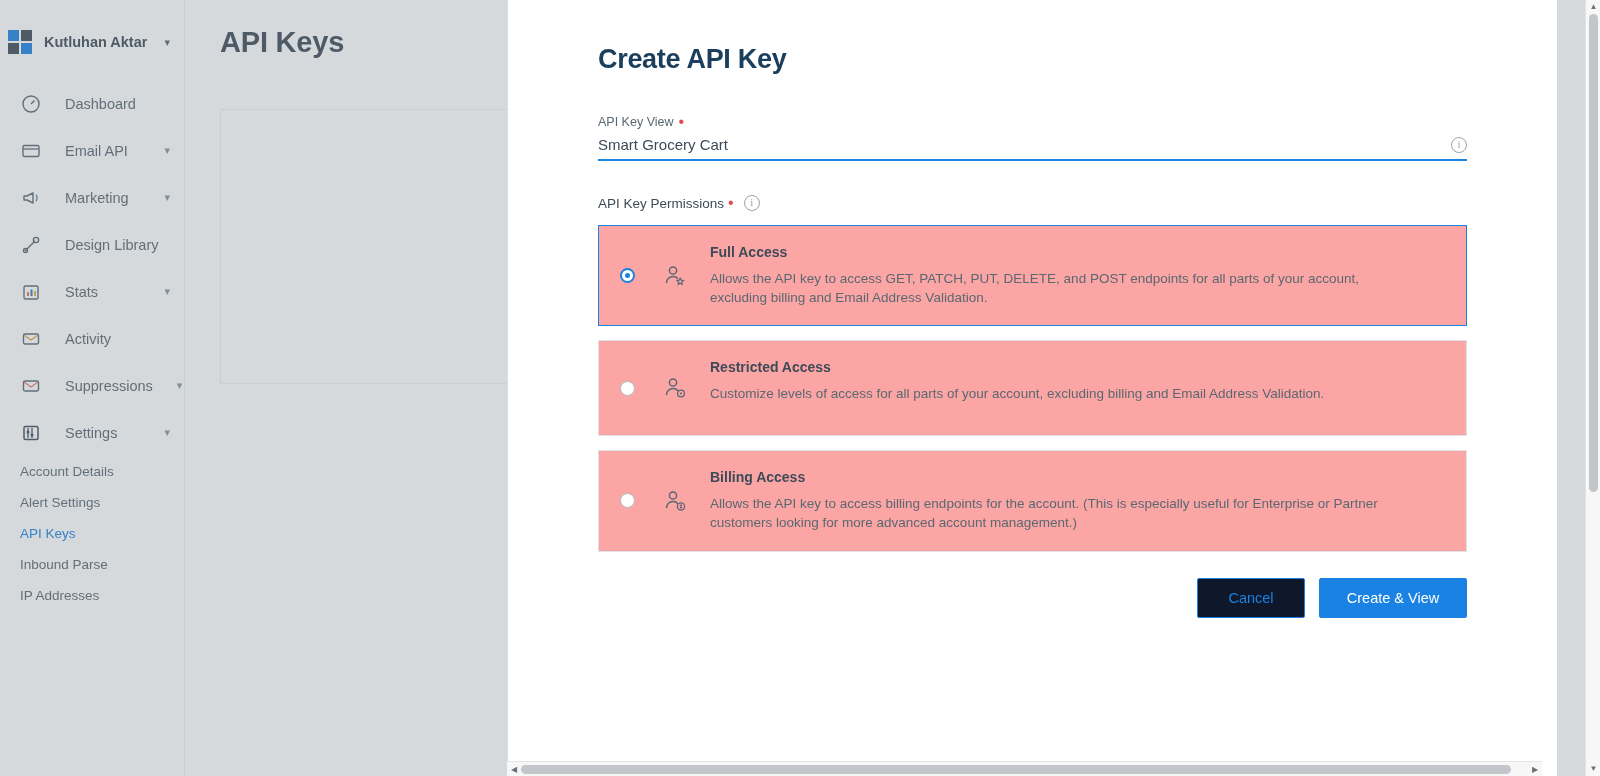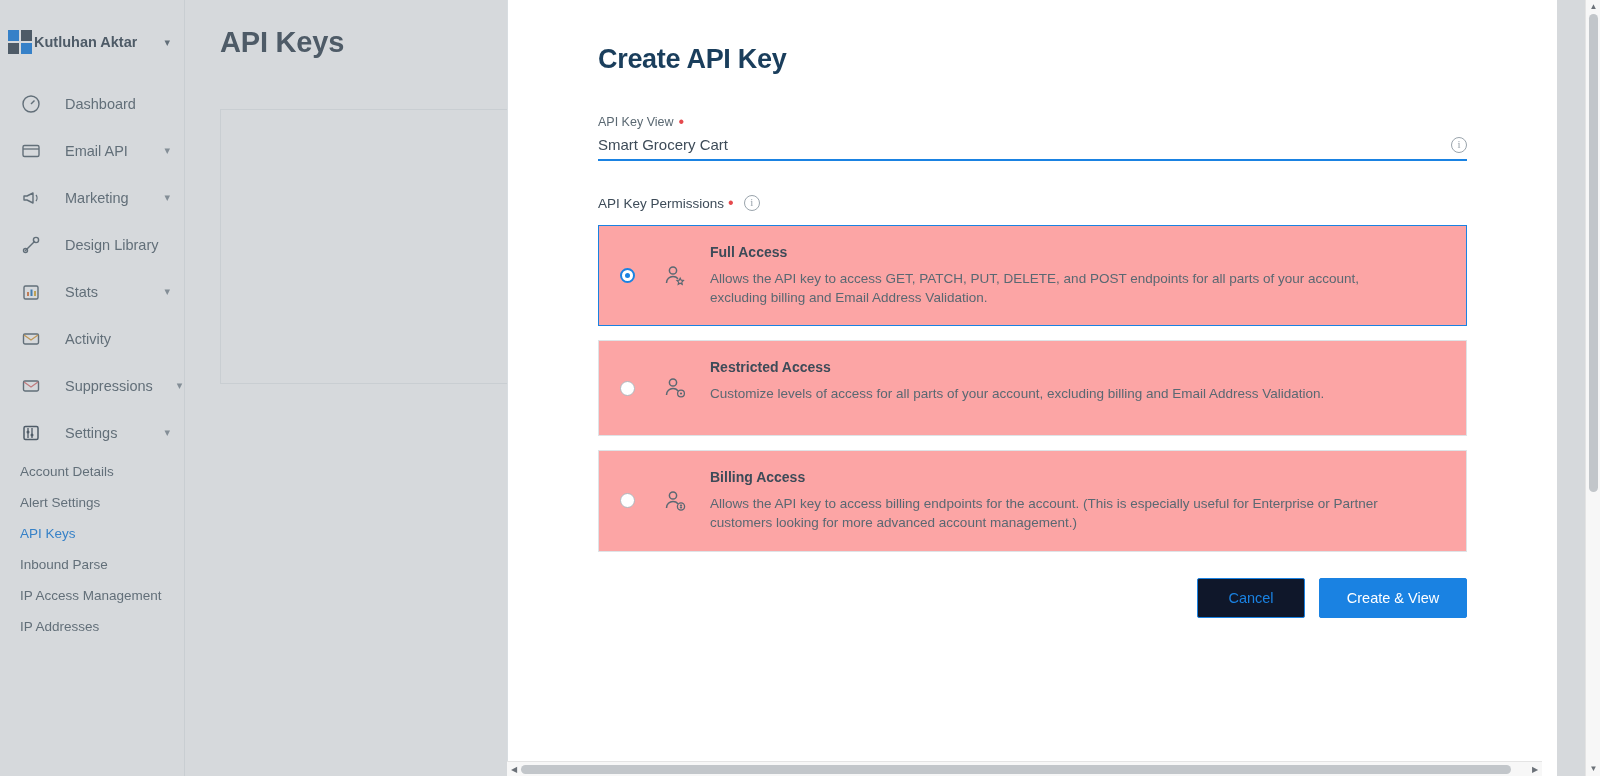--- a/index.html
+++ b/index.html
@@ -24,21 +24,21 @@
   }
   .sidebar {
     width: 185px; height: 776px;
     background: #ffffff;
     border-right: 1px solid #eceff1;
     padding-top: 10px;
     flex: 0 0 185px;
   }
   .account {
     display: flex; align-items: center;
-    gap: 2px;
+    gap: 12px;
     padding: 20px 14px 26px 8px;
   }
   .logo-mark {
     width: 24px; height: 24px;
     position: relative; flex: 0 0 24px;
   }
   .logo-mark i {
     position: absolute; display: block;
   }
   .logo-mark i.a { left: 0; top: 0; width: 11px; height: 11px; background: #1a82e2; }
@@ -353,21 +353,20 @@
             </svg>
         </span>
         <span class="nav-label">Settings</span>
         <span class="nav-chev">▾</span>
       </div>
 
       <div class="sub-item">Account Details</div>
       <div class="sub-item">Alert Settings</div>
       <div class="sub-item active">API Keys</div>
       <div class="sub-item">Inbound Parse</div>
-      <div class="sub-item">IP Access Management</div>
       <div class="sub-item">IP Addresses</div>
     </div>
 
     <div class="content">
       <div class="page-title">API Keys</div>
       <div class="ghost-card"></div>
     </div>
   </div>
 
   <div class="scrim"></div>

